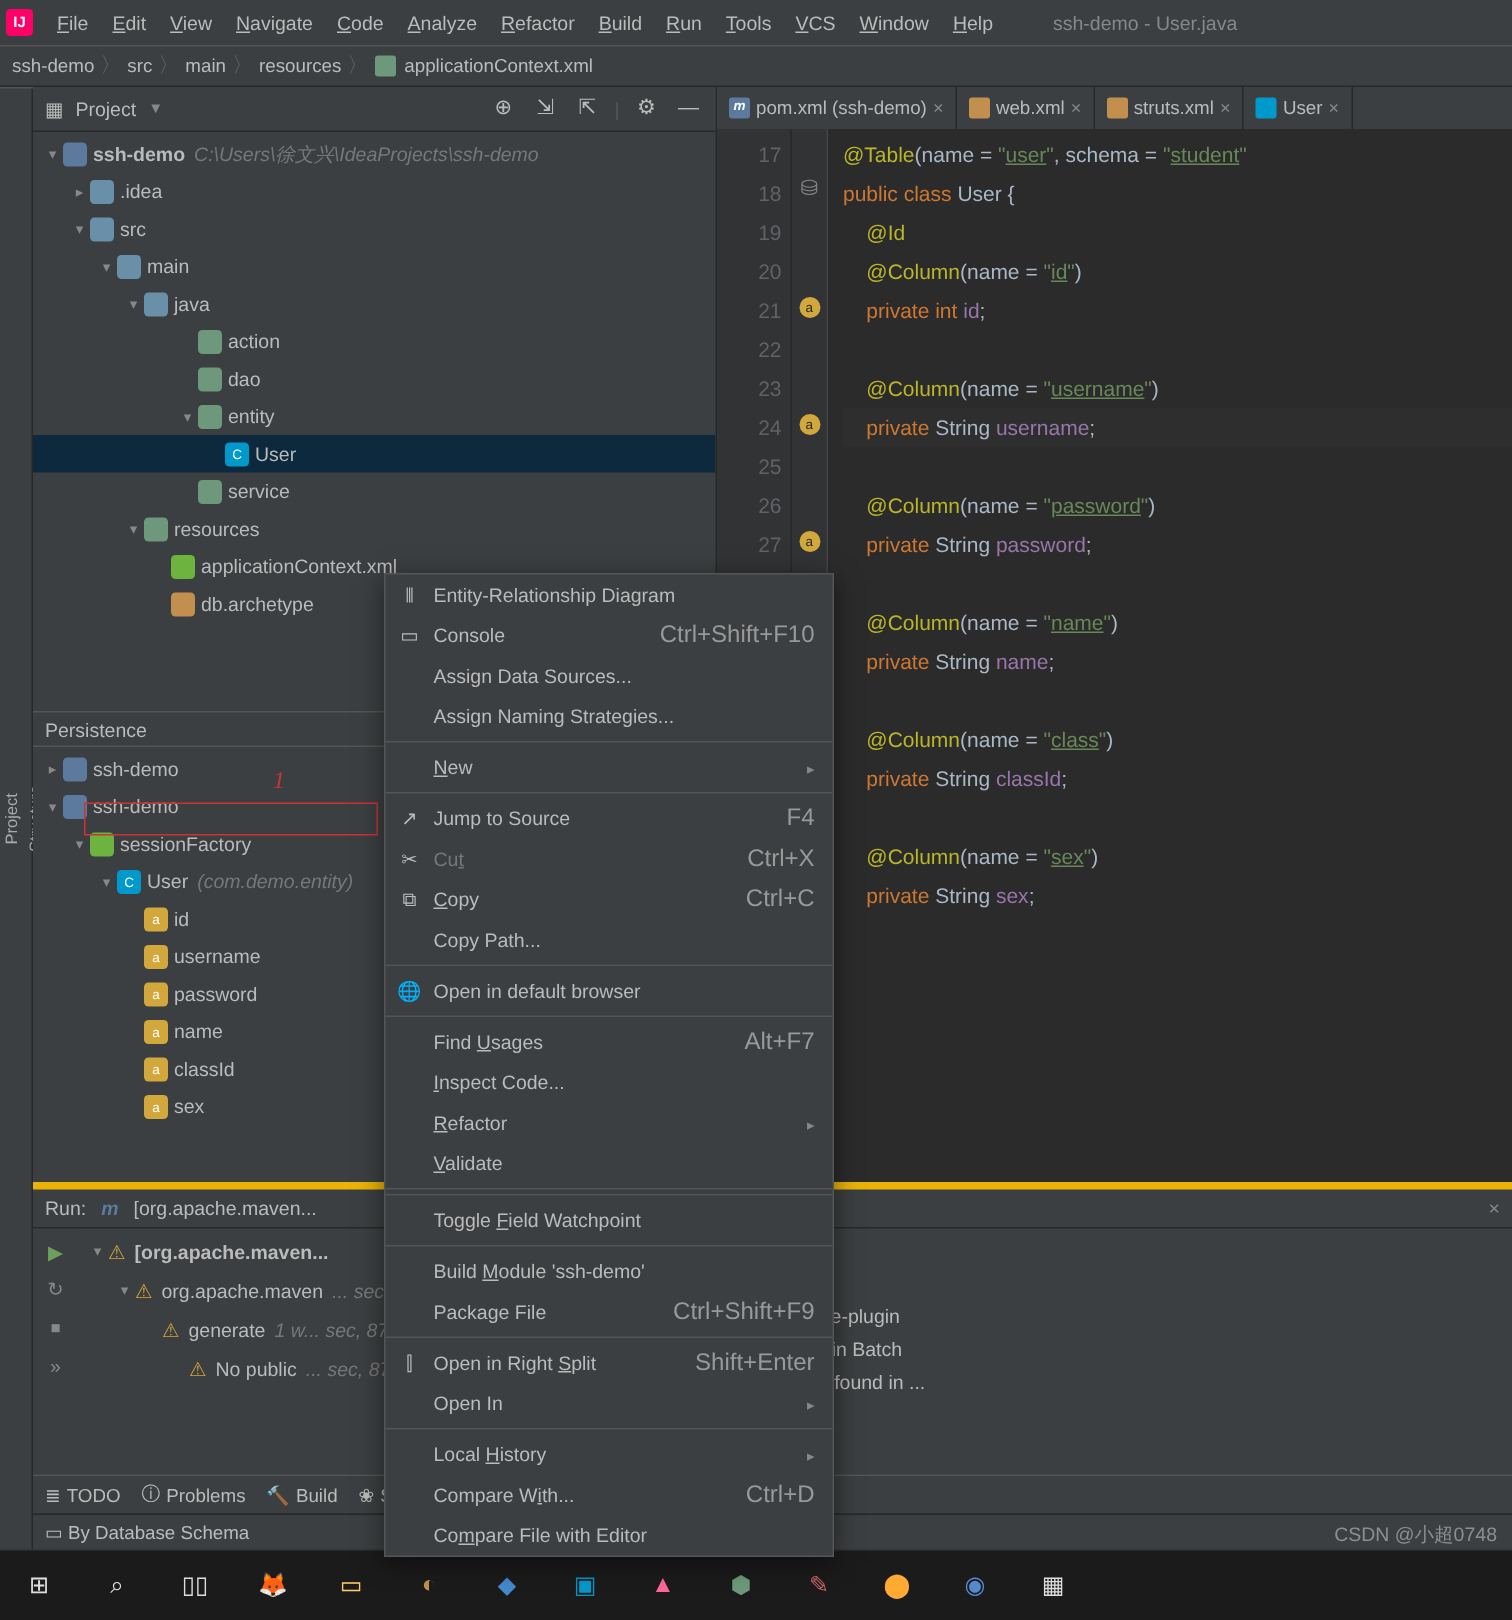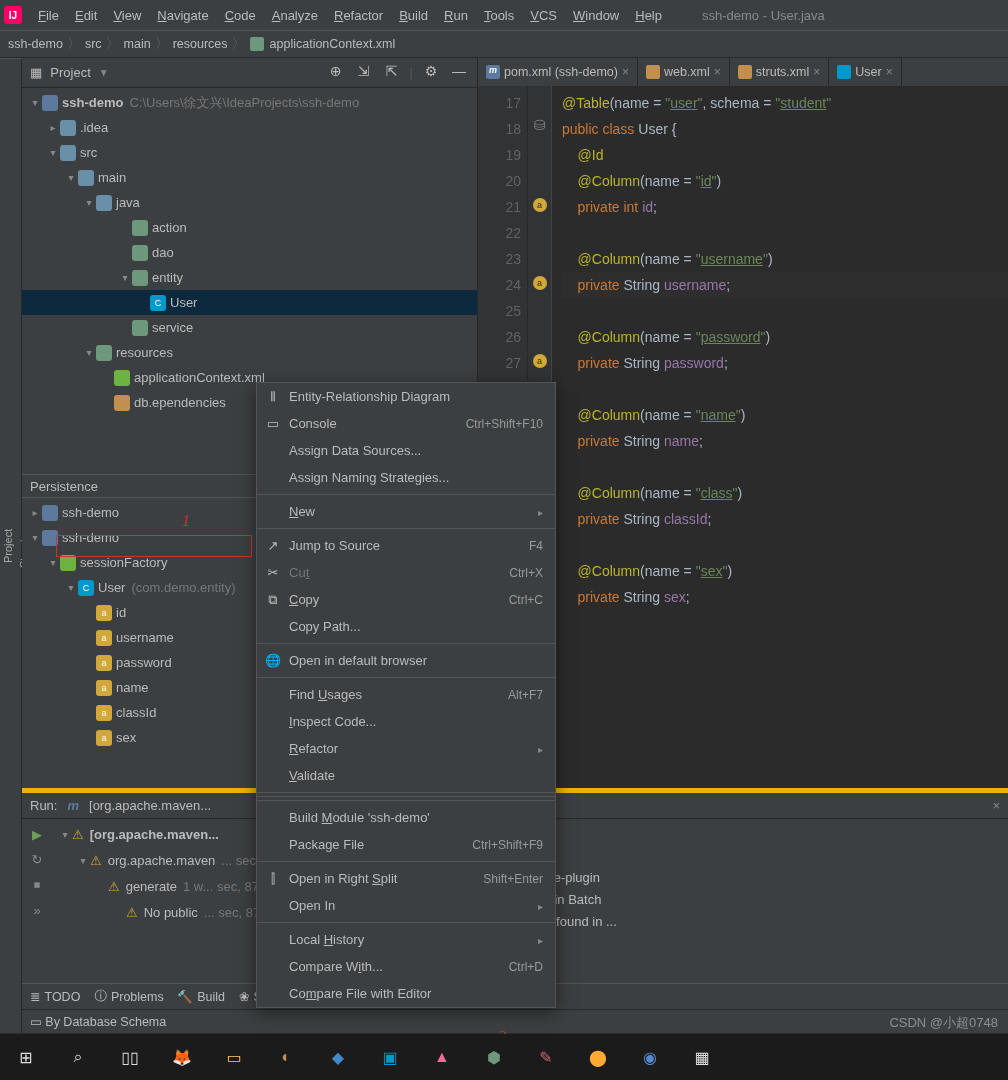--- a/index.html
+++ b/index.html
@@ -38,21 +38,21 @@
   .tree { flex:1; overflow: auto; padding: 2px 0; font-size: 13px; }
   .tree-row { display: flex; align-items: center; height: 25px; padding-right:6px; white-space: nowrap; cursor:pointer;}
   .tree-row.selected { background: #0d293e; }
   .tree-row .indent { display:inline-block; }
   .tree-row .arrow { width: 14px; color:#888; font-size:10px; text-align:center;}
   .tree-row .arrow.open::before{content:"▾";}
   .tree-row .arrow.closed::before{content:"▸";}
   .tree-row .ticon { width: 16px; height: 16px; margin-right: 4px; border-radius:3px; display:inline-flex; align-items:center; justify-content:center; font-size:9px; color:white;}
   .ic-folder{background:#6a8fa8;} .ic-pkg{background:#6e987b;} .ic-class{background:#0099cc; border-radius:50%;} .ic-spring{background:#6db33f;} .ic-prop{background:#c38f4f;}
   .ic-module{background:#5c7a9e;} .ic-attr{background:#d2a73b; border-radius:50%;}
-  .tree-row .dim { color: #777; margin-left: 6px; }
+  .tree-row .dim { color: #777; margin-left: 6px; font-style: italic; }
   
   
   .persistence-title { height: 24px; display:flex; align-items:center; padding: 0 8px; border-top:1px solid #555; border-bottom:1px solid #555;}
   .red-marker { position:absolute; border: 1px solid #cc3333; pointer-events:none;}
   .red-number { position:absolute; color:#cc3333; font-size:16px; font-family: serif; font-style:italic;}
   
   
   .editor-tabs { display: flex; height: 28px; background: #3c3f41; align-items:center; overflow:hidden;}
   .etab { display:flex; align-items:center; padding: 0 8px; height: 100%; gap:4px; border-right: 1px solid #282828; font-size:12.5px;}
   .etab .close { color:#888; font-size:12px; cursor:pointer;}
@@ -65,21 +65,21 @@
   .gutter2 .gmark{ display:inline-block; width:14px; height:14px; background:#d2a73b; border-radius:50%; color:#2b2b2b; font-size:9px; line-height:14px;}
   .code { flex:1; padding: 4px 0 0 10px; line-height: 26px; white-space: pre; color:#a9b7c6;}
   .code .kw{color:#cc7832;} .code .ann{color:#bbb529;} .code .str{color:#6a8759;} .code .ident{color:#9876aa;} .code .und{text-decoration:underline;}
   .line-hl{ background: rgba(50,50,50,0.5);}
 
   
   .ctx-menu { position: absolute; background: #3c3f41; border: 1px solid #555; box-shadow: 0 4px 16px rgba(0,0,0,0.5); z-index: 100; font-size: 13px; min-width: 300px; }
   .ctx-row { display:flex; align-items:center; height: 27px; padding: 0 12px 0 8px; gap: 8px; cursor:pointer;}
   .ctx-row .cicon{ width:16px; text-align:center; color:#bbb;}
   .ctx-row .label{ flex:1;}
-  .ctx-row .shortcut{ color:#999; font-size:12px;}
+  .ctx-row .shortcut{ color:#999; font-size:16px;}
   .ctx-row .sub-arrow::after{content:"▸"; color:#888; font-size:10px;}
   .ctx-row.disabled{ color:#777;}
   .ctx-sep{ height:1px; background:#555; margin: 3px 0;}
   
   
   .run-panel { height: 195px; background:#3c3f41; border-top:5px solid #eab308; display:flex; flex-direction:column;}
   .run-header { display:flex; align-items:center; height: 26px; padding: 0 8px; gap: 10px; border-bottom:1px solid #282828;}
   .run-header .rlabel{ font-size:13px;}
   .run-body { flex:1; display:flex; overflow:hidden;}
   .run-left-tools{ width:30px; background:#3c3f41; display:flex; flex-direction:column; align-items:center; gap:10px; padding-top:8px;}
@@ -230,21 +230,21 @@
           <div class="tree-row">
             <span class="indent" style="width: 78px;"></span>
             <span class="arrow "></span>
             <span class="ticon ic-spring"></span>
             <span>applicationContext.xml</span>
           </div>
           <div class="tree-row">
             <span class="indent" style="width: 78px;"></span>
             <span class="arrow "></span>
             <span class="ticon ic-prop"></span>
-            <span>db.ependencies</span>
+            <span>db.archetype</span>
           </div>
         </div>
       <div class="persistence-title">
         <span>Persistence</span>
       </div>
       <div class="tree" id="persistence-tree" style="flex:0 0 290px; position:relative;">
           <div class="tree-row">
             <span class="indent" style="width: 6px;"></span>
             <span class="arrow closed"></span>
             <span class="ticon ic-module"></span>
@@ -525,20 +525,24 @@
       <span class="cicon"></span>
       <span class="label"><u>R</u>efactor</span>
       <span class="sub-arrow"></span>
     </div>
     <div class="ctx-row">
       <span class="cicon"></span>
       <span class="label"><u>V</u>alidate</span>
     </div>
     <div class="ctx-sep"></div>
     <div class="ctx-sep"></div>
+    <div class="ctx-row">
+      <span class="cicon"></span>
+      <span class="label">Toggle <u>F</u>ield Watchpoint</span>
+    </div>
     <div class="ctx-sep"></div>
     <div class="ctx-row">
       <span class="cicon"></span>
       <span class="label">Build <u>M</u>odule 'ssh-demo'</span>
     </div>
     <div class="ctx-row">
       <span class="cicon"></span>
       <span class="label">Package File</span>
       <span class="shortcut">Ctrl+Shift+F9</span>
     </div>

